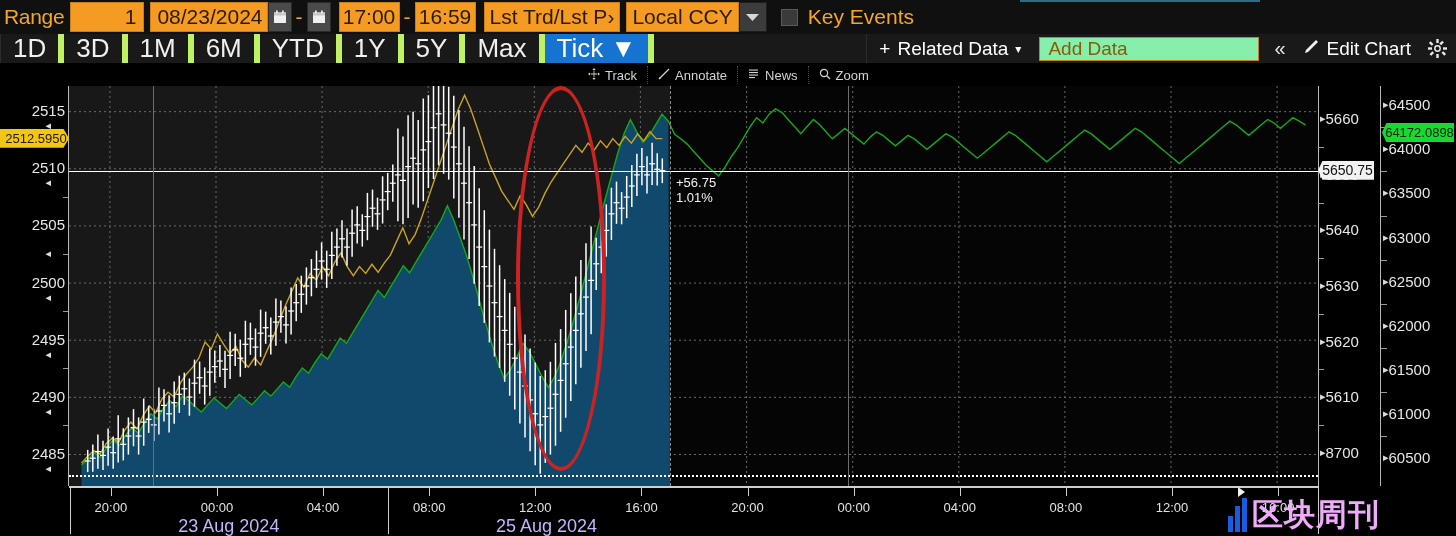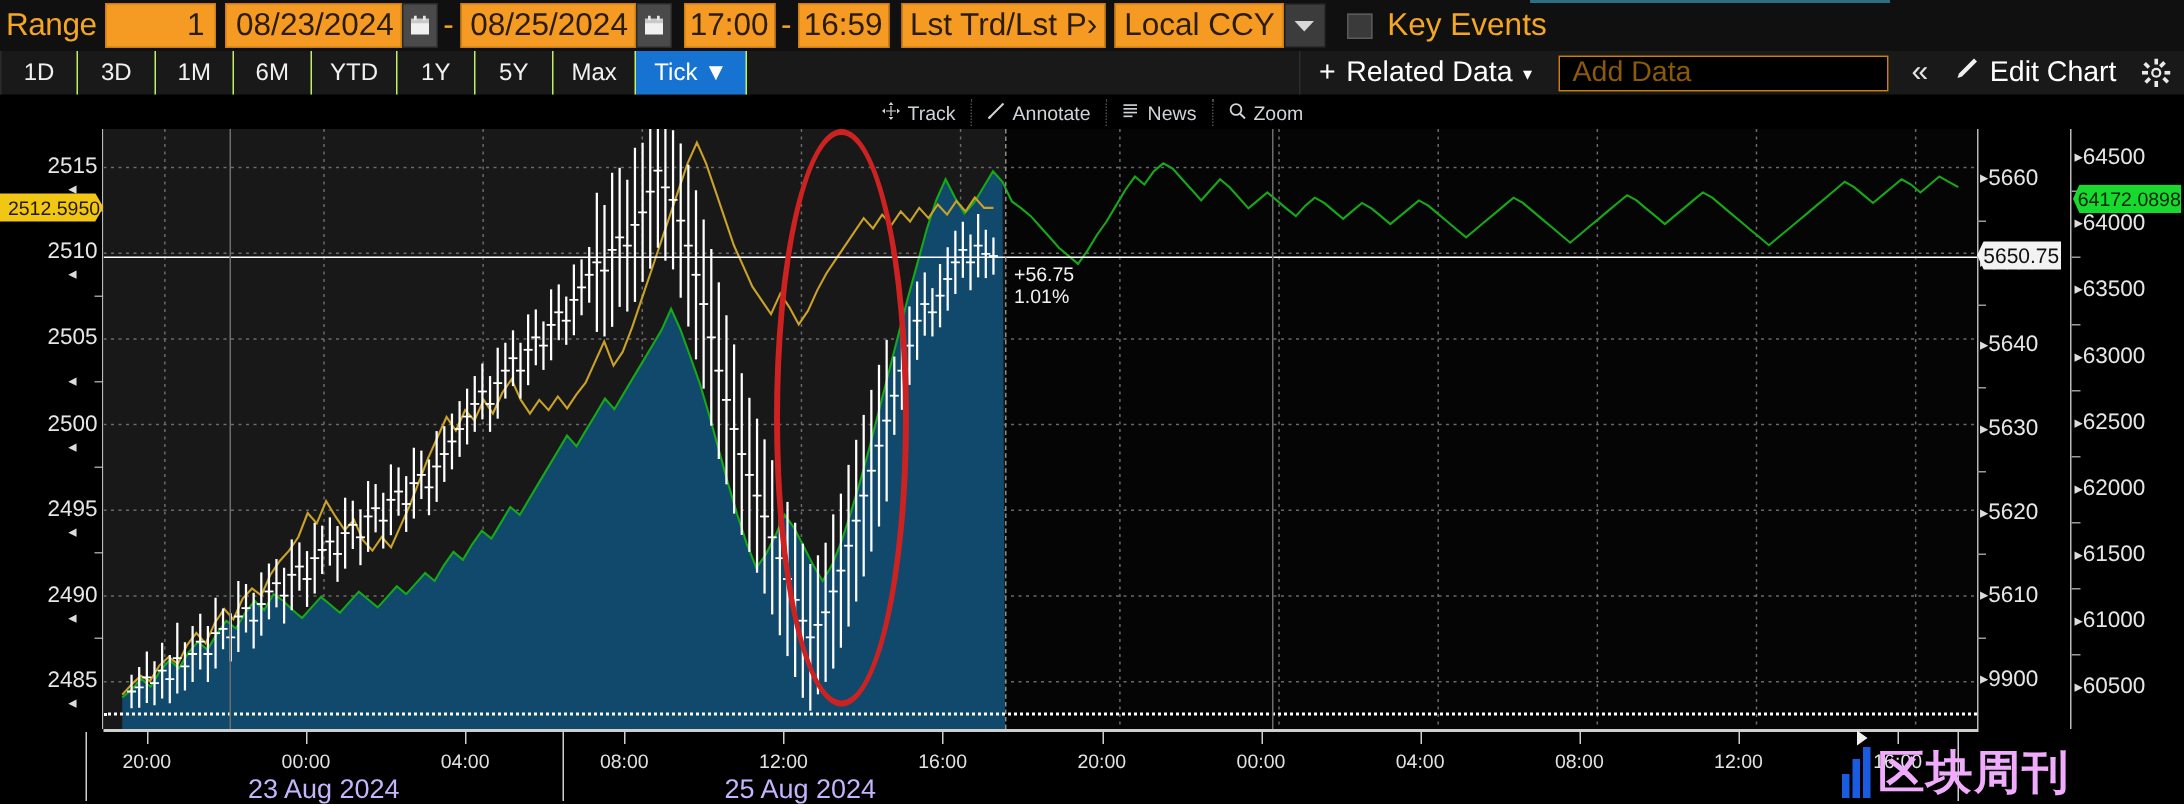--- a/index.html
+++ b/index.html
@@ -29,28 +29,28 @@
          margin:auto 10px auto 14px; }
   .ke-label { display:flex; align-items:center; color:#f5a623; font-size:21px; }
   .tb1-underline { position:absolute; left:1020px; top:0; width:240px; height:2px;
                    background:#2e6e84; }
 
   
   .tb2 { position:absolute; left:0; top:34px; width:1456px; height:30px;
          background:#191919; display:flex; align-items:stretch;
          border-bottom:1px solid #000; }
   .rngbtn { display:flex; align-items:center; justify-content:center;
-            min-width:52px; padding:0 12px; font-size:16px; color:#f0f0f0;
-            border-right:1px solid #bef264; }
+            min-width:52px; padding:0 12px; font-size:26px; color:#f0f0f0;
+            border-right:6px solid #bef264; }
   .rngbtn.first { border-left:1px solid #2c2c2c; }
   .rngbtn.active { background:#1673d2; color:#fff; }
   .tb2-spacer { flex:1; }
   .reldata { display:flex; align-items:center; gap:7px; font-size:19px;
              padding:0 12px; color:#fff; border-left:1px solid #2c2c2c; }
-  .adddata { width:220px; height:24px; margin:3px 6px 0 6px; background:#000000;
+  .adddata { width:220px; height:24px; margin:3px 6px 0 6px; background:#86efac;
              border:1px solid #c97f12; display:flex; align-items:center;
              padding-left:8px; font-size:19px; color:#8a5a06; }
   .icobtn { display:flex; align-items:center; justify-content:center;
             padding:0 9px; font-size:20px; color:#e6e6e6; }
   .editchart { display:flex; align-items:center; gap:7px; font-size:19px;
                padding:0 8px; color:#fff; }
 
   
   .tools { position:absolute; left:578px; top:64px; height:22px;
            display:flex; align-items:center; font-size:13px; color:#cfd4d8; }
@@ -86,21 +86,21 @@
                     justify-content:center; font-size:13px;
                     clip-path:polygon(0 0,92% 0,100% 50%,92% 100%,0 100%); }
   .callout.white { background:#f2f2f2; color:#111; left:1318px; width:56px;
                    font-size:14px; justify-content:center;
                    clip-path:polygon(8% 0,100% 0,100% 100%,8% 100%,0 50%); }
   .callout.green { background:#18d92e; color:#002404; left:1382px; width:72px;
                    font-size:13px; justify-content:center;
                    clip-path:polygon(6% 0,100% 0,100% 100%,6% 100%,0 50%); }
 
   
-  .xaxis { position:absolute; left:57px; top:486px; width:1249px; height:50px; }
+  .xaxis { position:absolute; left:70px; top:486px; width:1249px; height:50px; }
   .xaxis-line { position:absolute; left:69px; top:486px; width:1250px; height:2px;
                 background:#cfcfcf; }
   .xtick { position:absolute; top:14px; font-size:13px; color:#e2e2e2;
            transform:translateX(-50%); white-space:nowrap; }
   .xtick-mark { position:absolute; top:2px; width:1px; height:8px; background:#cfcfcf; }
   .xdate { position:absolute; top:30px; font-size:18px; color:#c4b5fd;
            transform:translateX(-50%); white-space:nowrap; }
   .xsep { position:absolute; top:2px; width:1px; height:46px; background:#cfcfcf; }
 
   
@@ -136,21 +136,20 @@
   <div class="of-field of-date">08/23/2024</div>
   <div class="cal-btn">
     <svg width="14" height="14" viewBox="0 0 14 14">
         <rect x="1" y="2.5" width="12" height="10.5" fill="#f0f0f0"></rect>
         <rect x="1" y="2.5" width="12" height="3" fill="#c8c8c8"></rect>
         <rect x="3" y="0.5" width="1.8" height="3" fill="#e8e8e8"></rect>
         <rect x="9" y="0.5" width="1.8" height="3" fill="#e8e8e8"></rect>
       </svg>
   </div>
   <div class="dash">-</div>
-  <div class="of-field of-date">08/25/2024</div>
   <div class="cal-btn">
     <svg width="14" height="14" viewBox="0 0 14 14">
         <rect x="1" y="2.5" width="12" height="10.5" fill="#f0f0f0"></rect>
         <rect x="1" y="2.5" width="12" height="3" fill="#c8c8c8"></rect>
         <rect x="3" y="0.5" width="1.8" height="3" fill="#e8e8e8"></rect>
         <rect x="9" y="0.5" width="1.8" height="3" fill="#e8e8e8"></rect>
       </svg>
   </div>
   <div style="width:8px"></div>
   <div class="of-field of-time">17:00</div>
@@ -585,21 +584,21 @@
       <div class="tickrow tr" style="top: 246.556px;">
         <span class="tick-arrow">▸</span>
         <span>5620</span>
       </div>
       <div class="tickrow tr" style="top: 302.111px;">
         <span class="tick-arrow">▸</span>
         <span>5610</span>
       </div>
       <div class="tickrow tr" style="top: 357.667px;">
         <span class="tick-arrow">▸</span>
-        <span>9900</span>
+        <span>8700</span>
       </div>
       <div class="minor" style="top: 61.1111px; left: 0px;"></div>
       <div class="minor" style="top: 116.667px; left: 0px;"></div>
       <div class="minor" style="top: 172.222px; left: 0px;"></div>
       <div class="minor" style="top: 227.778px; left: 0px;"></div>
       <div class="minor" style="top: 283.333px; left: 0px;"></div>
       <div class="minor" style="top: 338.889px; left: 0px;"></div>
     </div>
 
   <div class="axis-r2-line"></div>

